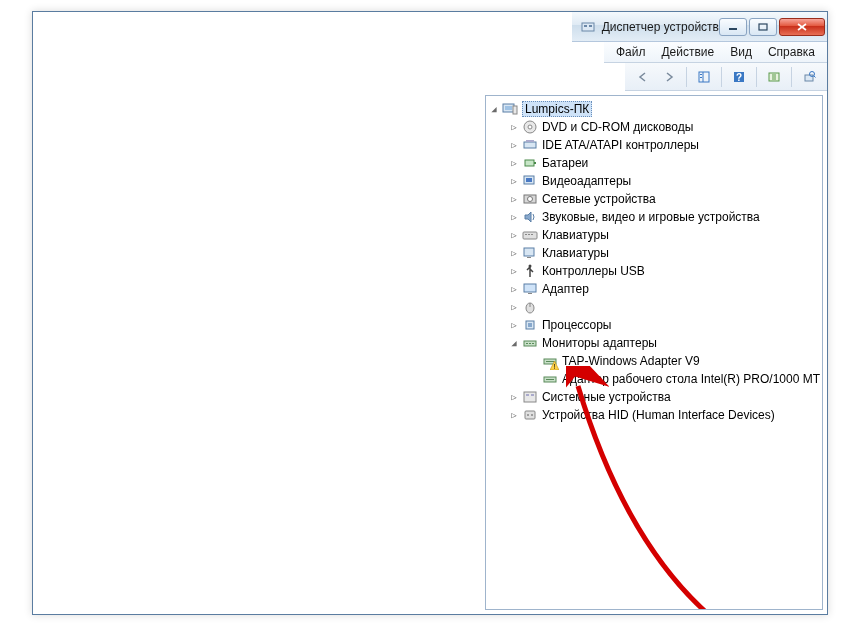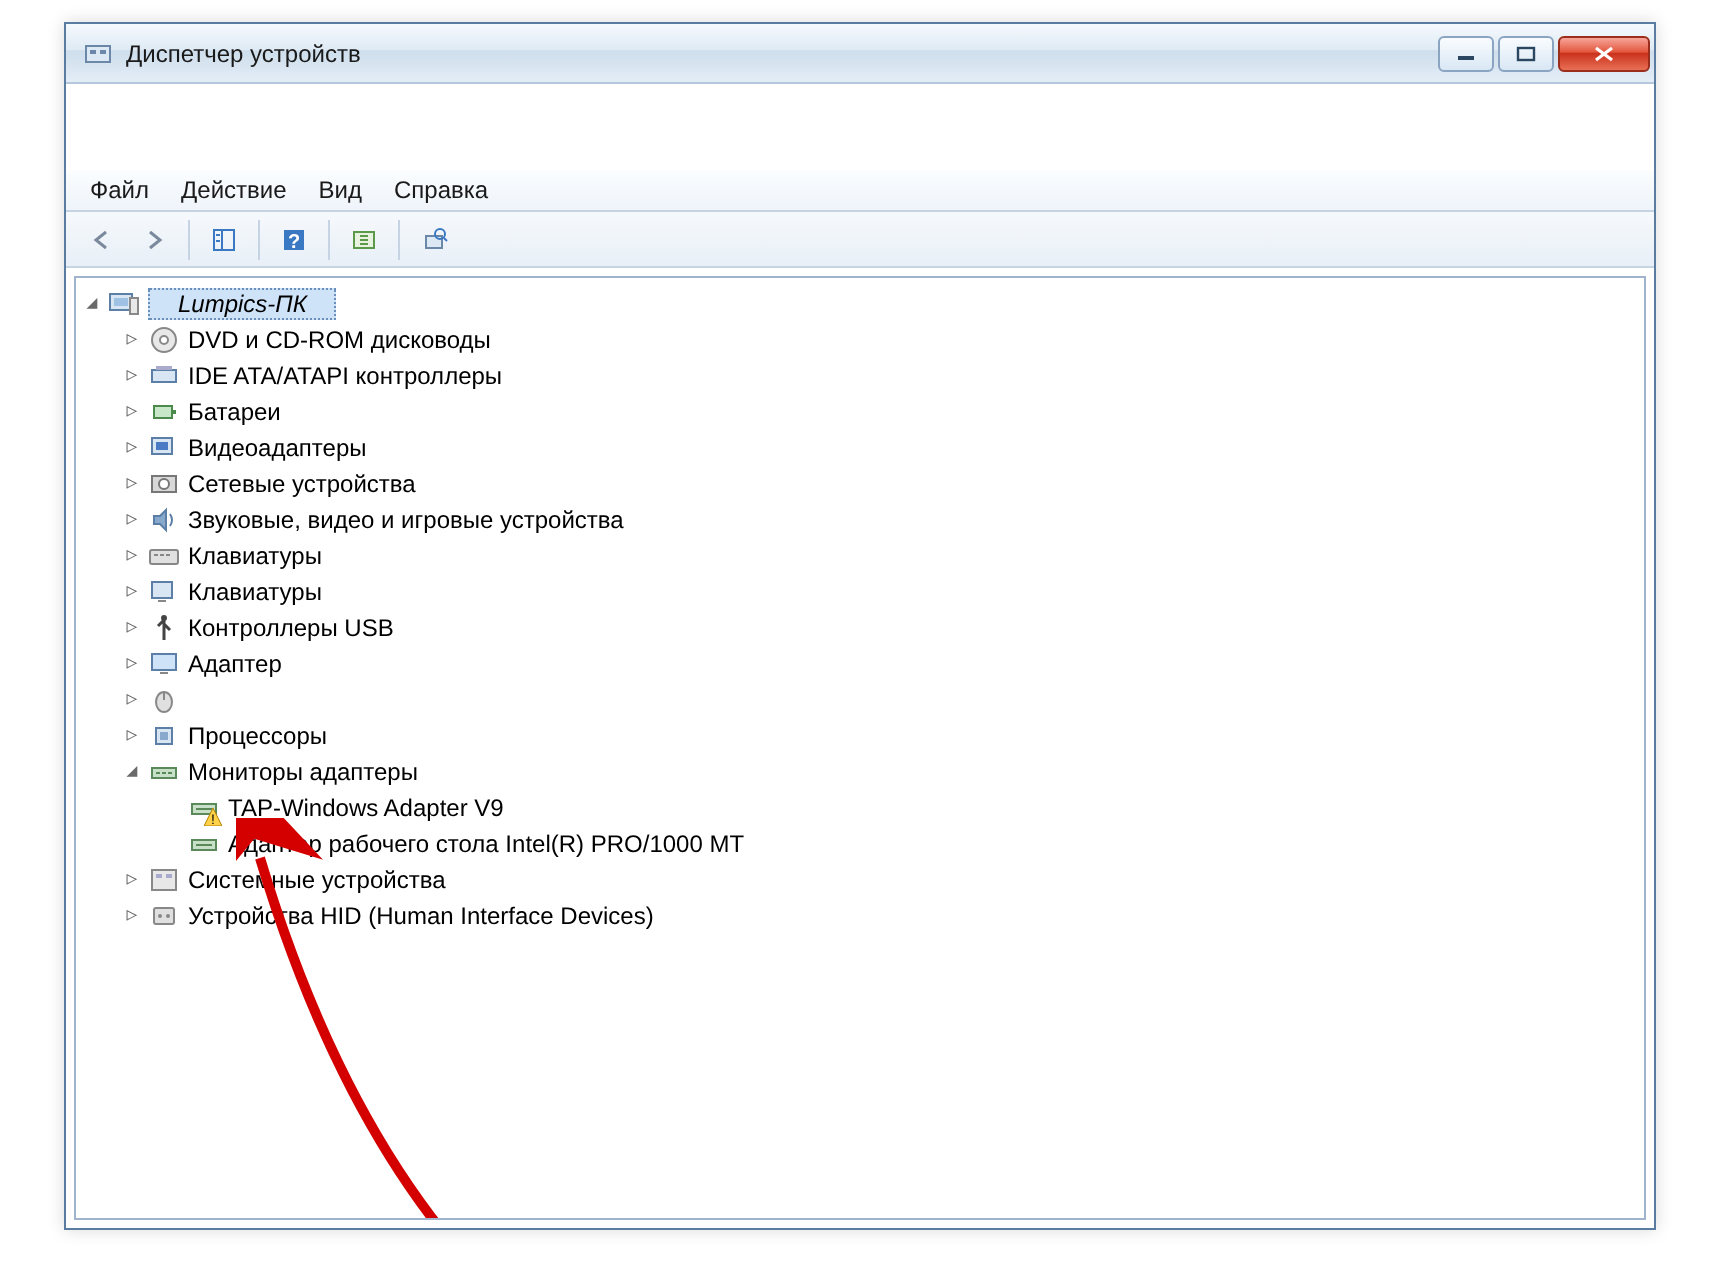--- a/index.html
+++ b/index.html
@@ -11,21 +11,21 @@
     width: 859px; height: 643px;
     position: relative;
   }
   .window {
     position: absolute;
     left: 32px; top: 11px;
     width: 796px; height: 604px;
     background: #fff;
     border: 1px solid #5a7ca0;
     box-shadow: 0 0 8px rgba(0,0,0,.15);
-    display: flex; flex-direction: column;
+    display: flex; flex-direction: column; align-items: flex-end;
   }
   .titlebar {
     height: 30px;
     background: linear-gradient(to bottom, #f4f9fd 0%, #dfeaf4 45%, #cedeec 46%, #e3edf6 100%);
     border-bottom: 1px solid #b4c7dd;
     display: flex; align-items: center;
     padding: 0 2px 0 8px;
   }
   .titlebar .ticn { width:16px; height:16px; margin-right:6px; }
   .titlebar .title { flex:1; color:#1a1a1a; font-size:12px; }
@@ -42,21 +42,20 @@
     width:46px;
     background: linear-gradient(to bottom,#f7a59a,#e2553b 45%,#c9301b 46%,#e86f55);
     border-color:#9a2d1c; color:#fff; font-weight:bold;
   }
   .menubar {
     height:21px;
     background: linear-gradient(to bottom,#fbfdff,#eef4fa);
     border-bottom:1px solid #c6d3e2;
     display:flex; align-items:center;
     padding:0 4px;
-    margin-top:43px;
   }
   .menuitem { padding:2px 8px; color:#1a1a1a; font-size:12px; }
   .toolbar {
     height:28px;
     background: linear-gradient(to bottom,#f6f9fc,#e8eff7);
     border-bottom:1px solid #c6d3e2;
     display:flex; align-items:center;
     padding:0 6px; gap:2px;
   }
   .tbtn {
@@ -85,22 +84,21 @@
     width:12px; height:12px; margin-right:2px;
     display:flex; align-items:center; justify-content:center;
     font-size:9px; color:#6a6a6a;
     font-family: Consolas, monospace;
   }
   .expander.none { visibility:hidden; }
   .nicn { width:16px; height:16px; margin-right:4px; flex:none; position:relative; }
   .node .lbl { font-size:12px; color:#000; }
   .root > .node .lbl {
     background:#cfe3f8; border:1px dotted #6a8fbb;
-    padding:0 14px;
-    font-style:italic;
+    padding:0 2px;
   }
   .arrow-annotation {
     position:absolute;
     left:80px; top:270px;
     width:170px; height:260px;
     pointer-events:none;
   }
 </style>
 </head>
 <body>

